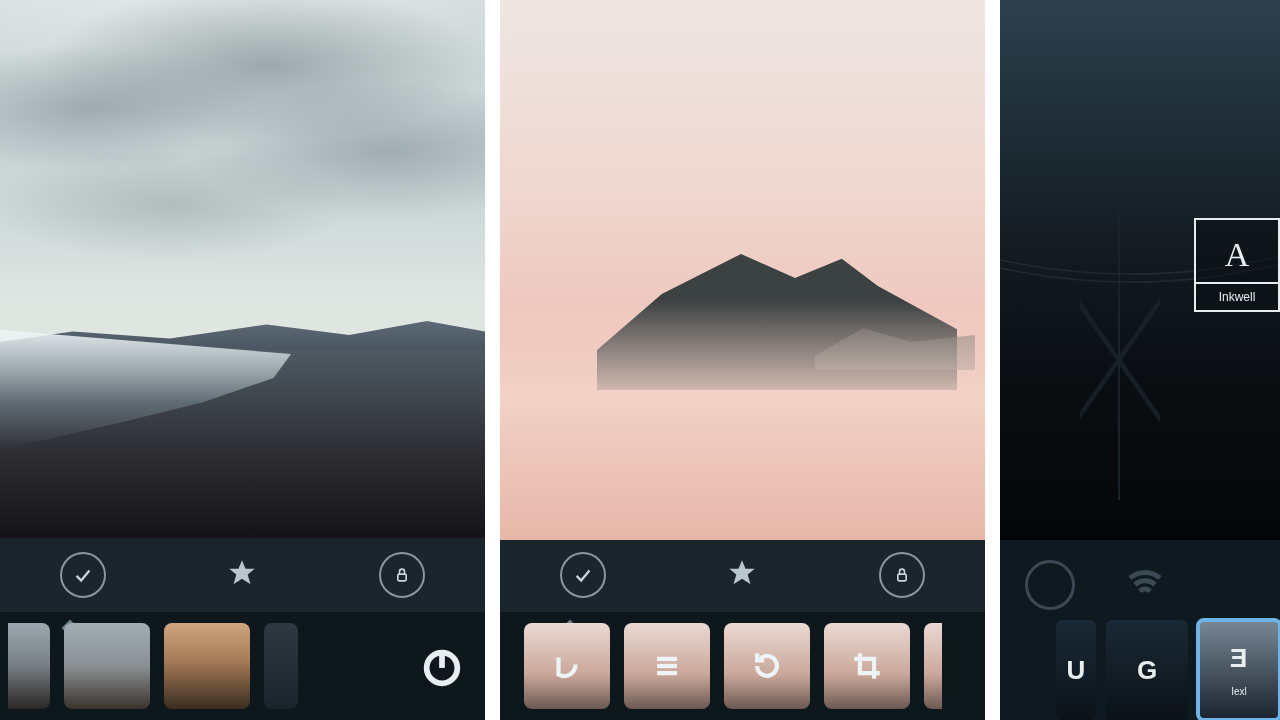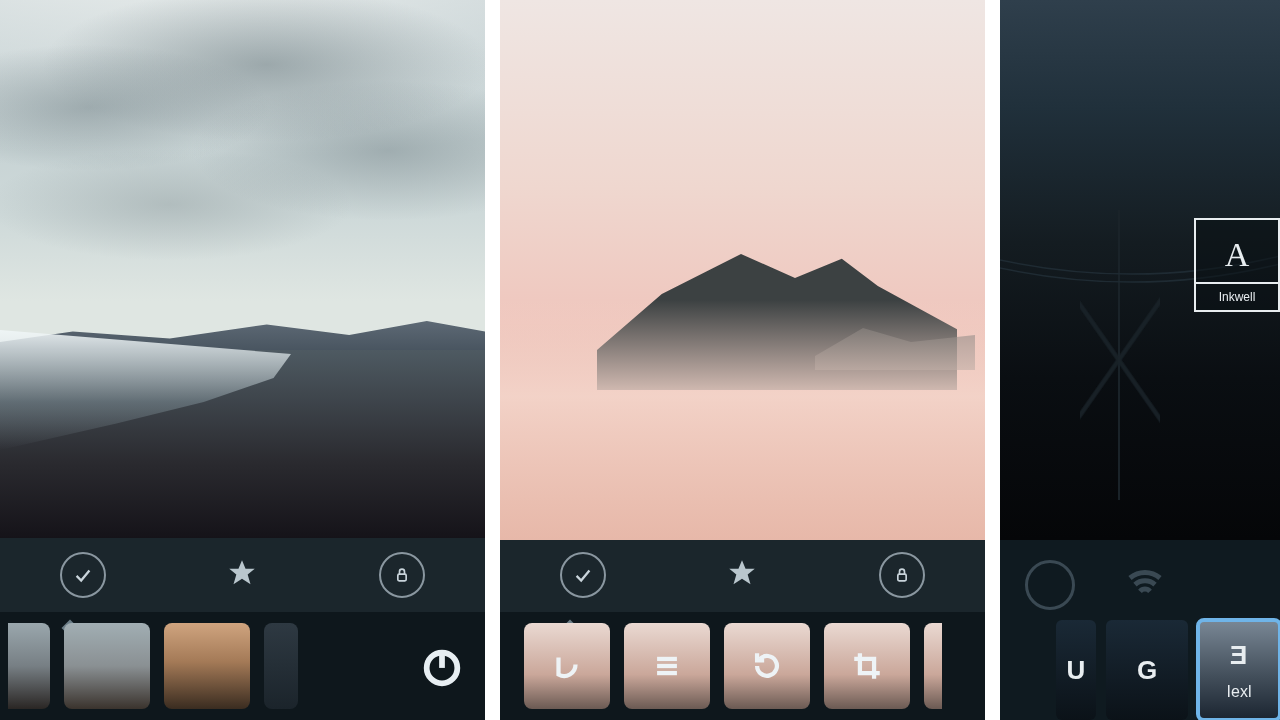--- a/index.html
+++ b/index.html
@@ -17,21 +17,21 @@
   .th{width:86px;height:86px;border-radius:8px;display:flex;align-items:center;justify-content:center;color:#eef3f6;position:relative;background-size:cover;background-position:center}
   .pwr{width:70px;height:86px;display:flex;align-items:center;justify-content:center}
   .pwr svg{width:46px;height:46px;stroke:#e7eef2;stroke-width:3;fill:none}
   .th svg{width:34px;height:34px;stroke:#eef3f6;stroke-width:3;fill:none}
   .filterCard{position:absolute;right:0;top:218px;width:82px;border:2px solid #e8edf0;background:rgba(10,16,20,.55);text-align:center;color:#e8edf0}
   .filterCard .big{font-family:Georgia,'Times New Roman',serif;font-size:34px;padding:16px 0 8px}
   .filterCard .lab{border-top:2px solid #e8edf0;font-size:12px;padding:6px 0}
   .miniStrip{position:absolute;right:0;bottom:0;height:120px;display:flex;align-items:flex-end;gap:10px}
   .mini{width:82px;height:100px;border-radius:6px;display:flex;flex-direction:column;align-items:center;justify-content:center;color:#e8edf0}
   .mini .sym{font-size:26px;font-weight:700}
-  .mini .lab{font-size:16px;margin-top:12px}
+  .mini .lab{font-size:10px;margin-top:12px}
   .dimTools{height:74px;display:flex;align-items:center;justify-content:space-around;position:absolute;left:0;right:90px;top:548px}
   .ring{width:44px;height:44px;border:3px solid #3a4953;border-radius:50%}
   .wifi svg{stroke:#3a4953}
 
   
   .beachSky{background:
     radial-gradient(1200px 400px at 40% -80px,#f4f6f4,transparent 60%),
     linear-gradient(180deg,#b9c7cb 0%,#ced9d9 40%,#dfe6e2 56%);}
   .beachGround{background:
     linear-gradient(180deg,#4e5a62 0%,#2a2a2f 60%,#151319 100%);}

